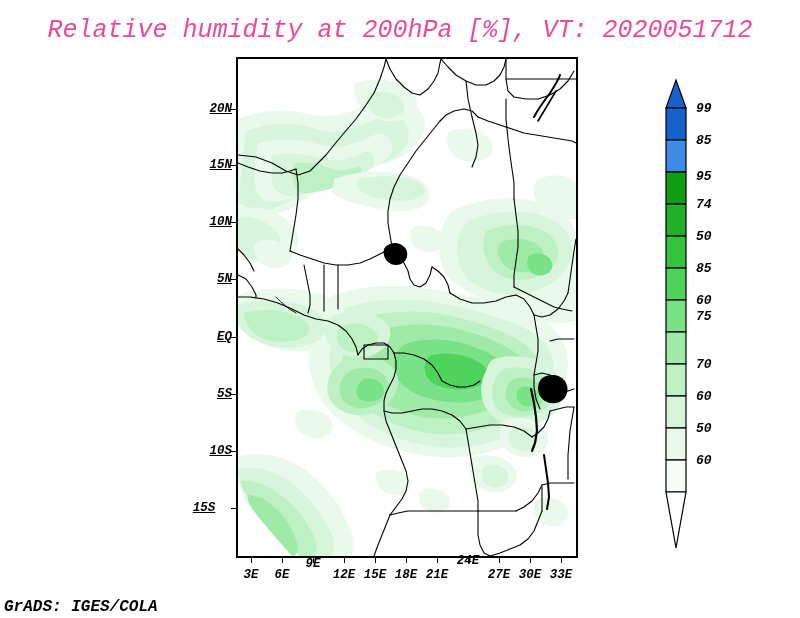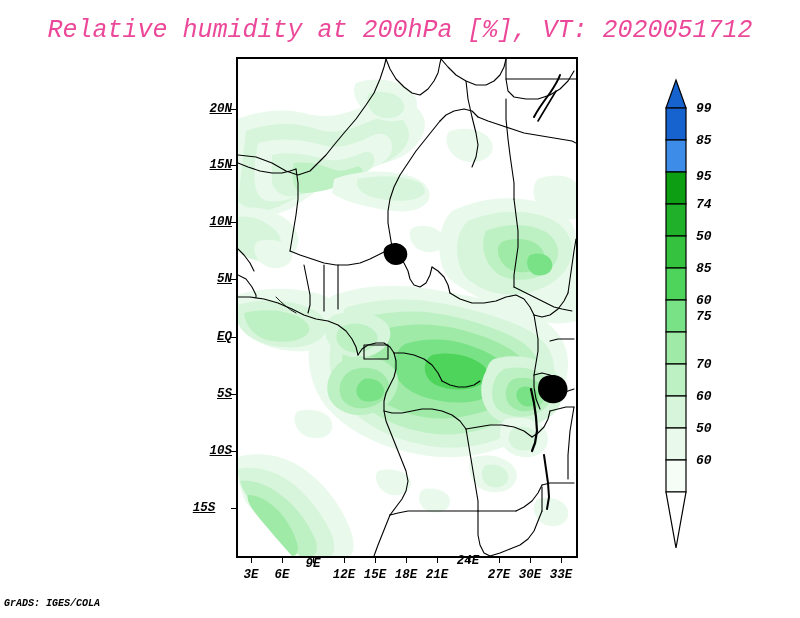--- a/index.html
+++ b/index.html
@@ -103,21 +103,21 @@
   }
 
   
   #footer {
     position: absolute;
     left: 4px;
     top: 598px;
     font-family: "Liberation Mono", "DejaVu Sans Mono", monospace;
     font-style: italic;
     font-weight: bold;
-    font-size: 10px;
+    font-size: 16px;
     color: #000000;
     white-space: nowrap;
   }
 </style>
 </head>
 <body>
 
 <div id="title">Relative humidity at 200hPa [%], VT: 2020051712</div>
 
 <div id="plot-area">

